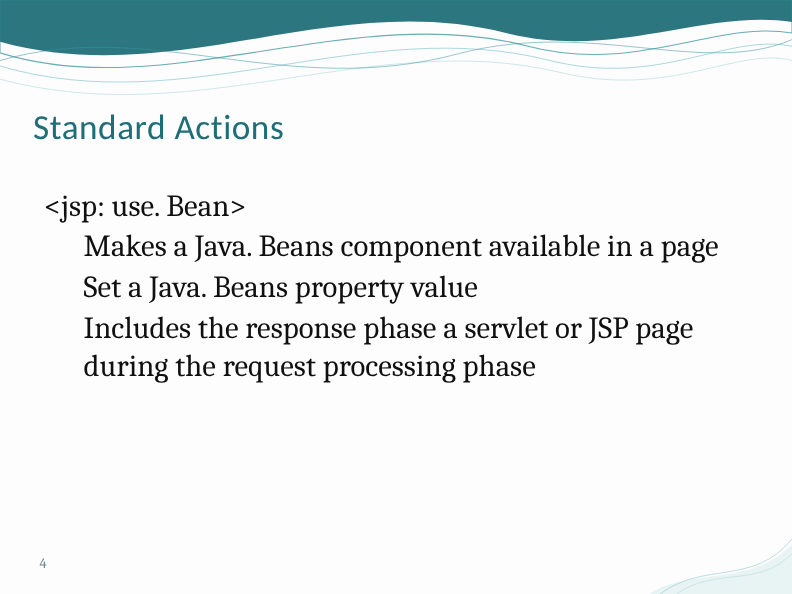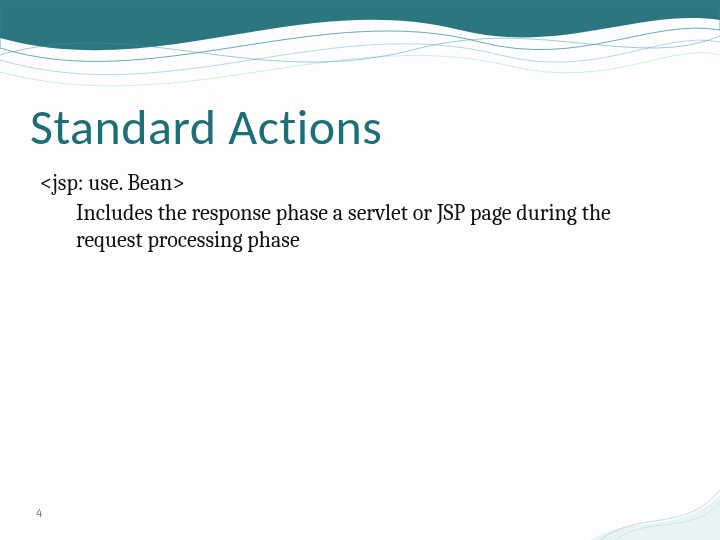--- a/index.html
+++ b/index.html
@@ -23,32 +23,32 @@
     top: 0;
     left: 0;
     width: 720px;
     height: 120px;
     pointer-events: none;
   }
   .title {
     position: absolute;
     top: 96px;
     left: 30px;
-    font-size: 50px;
+    font-size: 32px;
     color: #1e6e78;
     font-weight: 400;
     letter-spacing: 0.5px;
   }
   .body {
     position: absolute;
     top: 168px;
     left: 40px;
     right: 40px;
     font-family: Cambria, Georgia, "Times New Roman", serif;
-    font-size: 22px;
+    font-size: 28px;
     line-height: 1.25;
     color: #101010;
   }
   .tag {
     display: block;
     margin: 2px 0 0 0;
   }
   .desc {
     display: block;
     margin: 2px 0 2px 36px;
@@ -79,20 +79,22 @@
     <path d="M0,48 C150,95 320,0 480,42 C580,68 650,18 720,30 L720,0 L0,0 Z" fill="none" stroke="#2a8a96" stroke-width="1" opacity="0.7"></path>
     <path d="M0,60 C170,110 330,12 500,55 C600,80 660,30 720,42" fill="none" stroke="#5fb7c2" stroke-width="0.8" opacity="0.6"></path>
     <path d="M0,72 C180,120 340,25 510,66 C610,90 670,42 720,55" fill="none" stroke="#8fcdd5" stroke-width="0.8" opacity="0.5"></path>
     <path d="M0,55 C140,15 260,92 420,48 C540,18 640,70 720,36" fill="none" stroke="#3a95a0" stroke-width="0.8" opacity="0.6"></path>
   </svg>
 
   <div class="title">Standard Actions</div>
 
   <div class="body">
     <span class="tag">&lt;jsp: use. Bean&gt;</span>
+    <span class="desc">Makes a Java. Beans component available in a page</span>
+    <span class="desc">Set a Java. Beans property value</span>
     <span class="desc">Includes the response phase a servlet or JSP page during the request processing phase</span>
   </div>
 
   <div class="page-num">4</div>
 
   <svg class="corner" viewBox="0 0 130 55" preserveAspectRatio="none">
     <path d="M0,55 C40,30 90,50 130,10 L130,55 Z" fill="#e6f2f3" opacity="0.9"></path>
     <path d="M10,55 C50,25 95,48 130,5" fill="none" stroke="#9fcfd4" stroke-width="0.9" opacity="0.7"></path>
     <path d="M25,55 C60,30 100,50 130,18" fill="none" stroke="#bfe0e3" stroke-width="0.9" opacity="0.7"></path>
   </svg>

